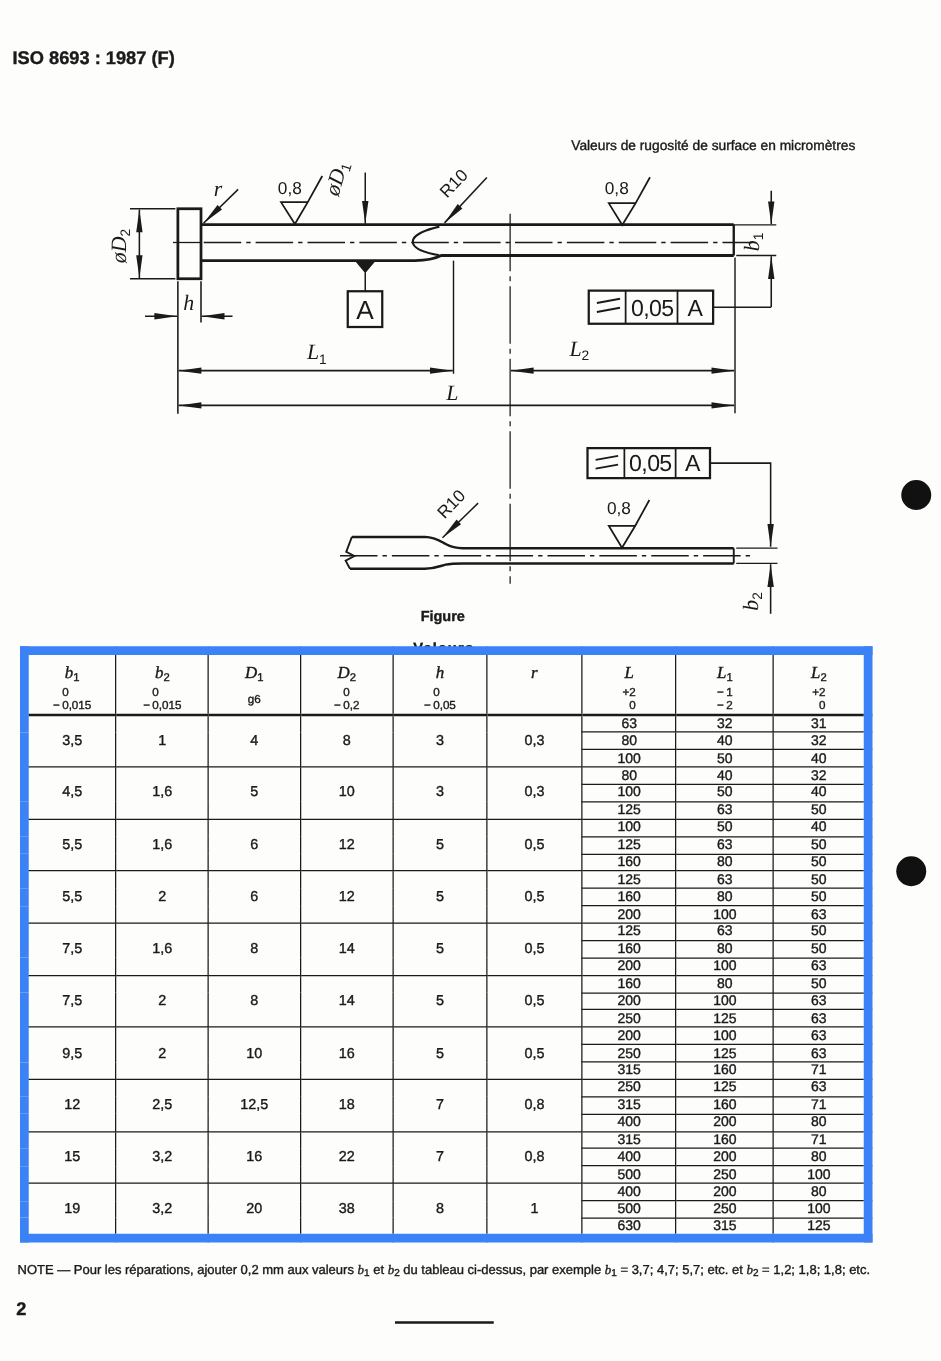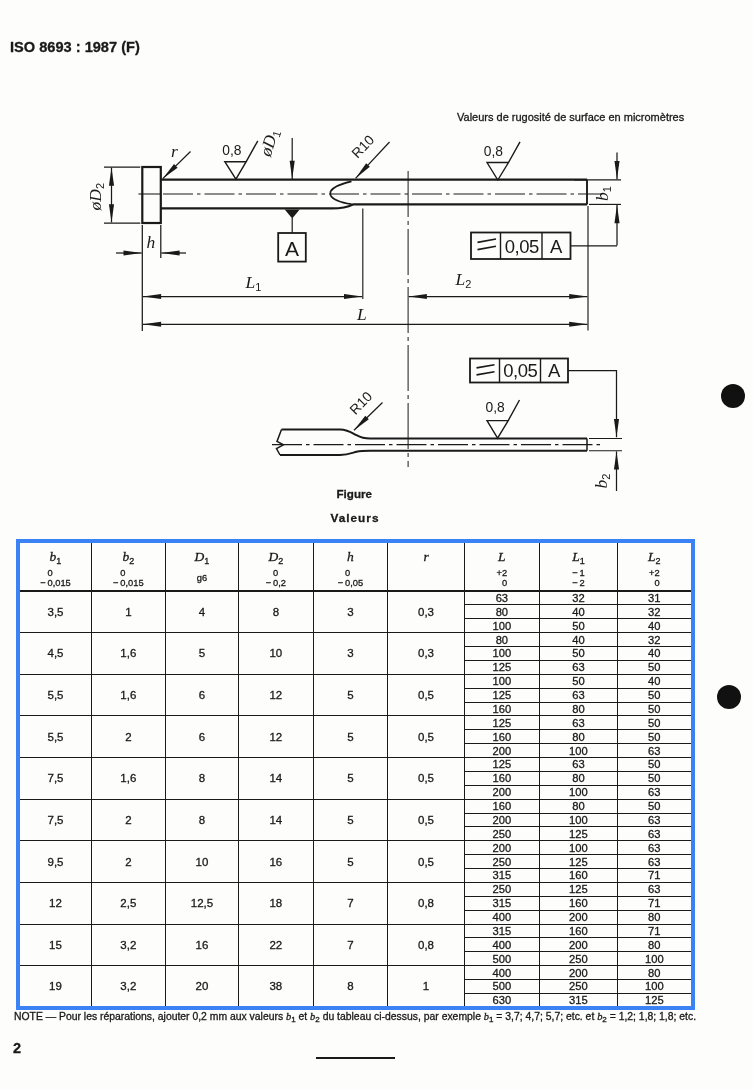--- a/index.html
+++ b/index.html
@@ -4,22 +4,22 @@
 html,body{margin:0;padding:0;}
 body{width:753px;height:1089px;position:relative;background:#fdfdfc;color:#1a1a1a;
  font-family:"Liberation Sans",sans-serif;overflow:hidden;-webkit-text-stroke:0.3px #1a1a1a;}
 #draw{position:absolute;left:0;top:0;}
 .dlab{font-family:"Liberation Serif",serif;font-style:italic;font-size:17.5px;fill:#1a1a1a;}
 .dsub{font-size:11px;font-style:normal;font-family:"Liberation Sans",sans-serif;}
 .slab{font-family:"Liberation Sans",sans-serif;font-size:13.8px;fill:#1a1a1a;}
 .alab{font-family:"Liberation Sans",sans-serif;font-size:21px;fill:#1a1a1a;}
 .flab{font-family:"Liberation Sans",sans-serif;font-size:18.5px;letter-spacing:-0.5px;fill:#1a1a1a;}
 .abs{position:absolute;}
-#tab{position:absolute;left:16.1px;top:539px;border-collapse:collapse;table-layout:fixed;
- border:4px solid #3b82f6;}
+#tab{position:absolute;left:16.1px;top:517px;border-collapse:collapse;table-layout:fixed;
+ border:7px solid #3b82f6;}
 #tab th,#tab td{padding:0;margin:0;text-align:center;vertical-align:middle;overflow:hidden;}
 #tab th{border:1.2px solid #1a1a1a;border-bottom:2px solid #1a1a1a;height:47px;font-weight:normal;vertical-align:top;}
 #tab td{border:1px solid #1a1a1a;font-size:11.2px;}
 #tab td.mv{font-size:11.5px;}
 #tab tr{height:13.89px;}
 #tab tr.gtop td{border-top:1.8px solid #1a1a1a;}
 #tab td.mv{border-top:1.8px solid #1a1a1a;}
 .hlab{font-family:"Liberation Serif",serif;font-style:italic;font-size:13.5px;margin-top:6px;height:16px;}
 .hsub{font-size:9px;font-style:normal;font-family:"Liberation Sans",sans-serif;vertical-align:-3px;}
 .htol{font-size:9.3px;line-height:10.4px;margin-top:3px;}

